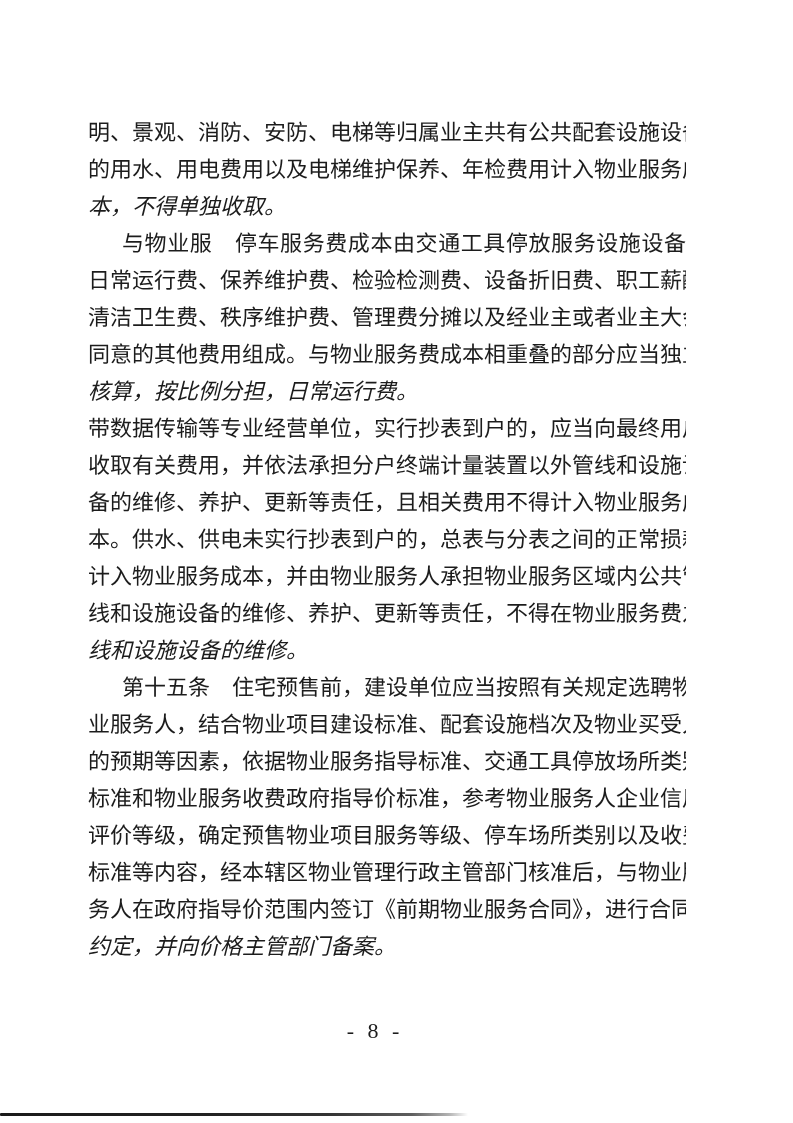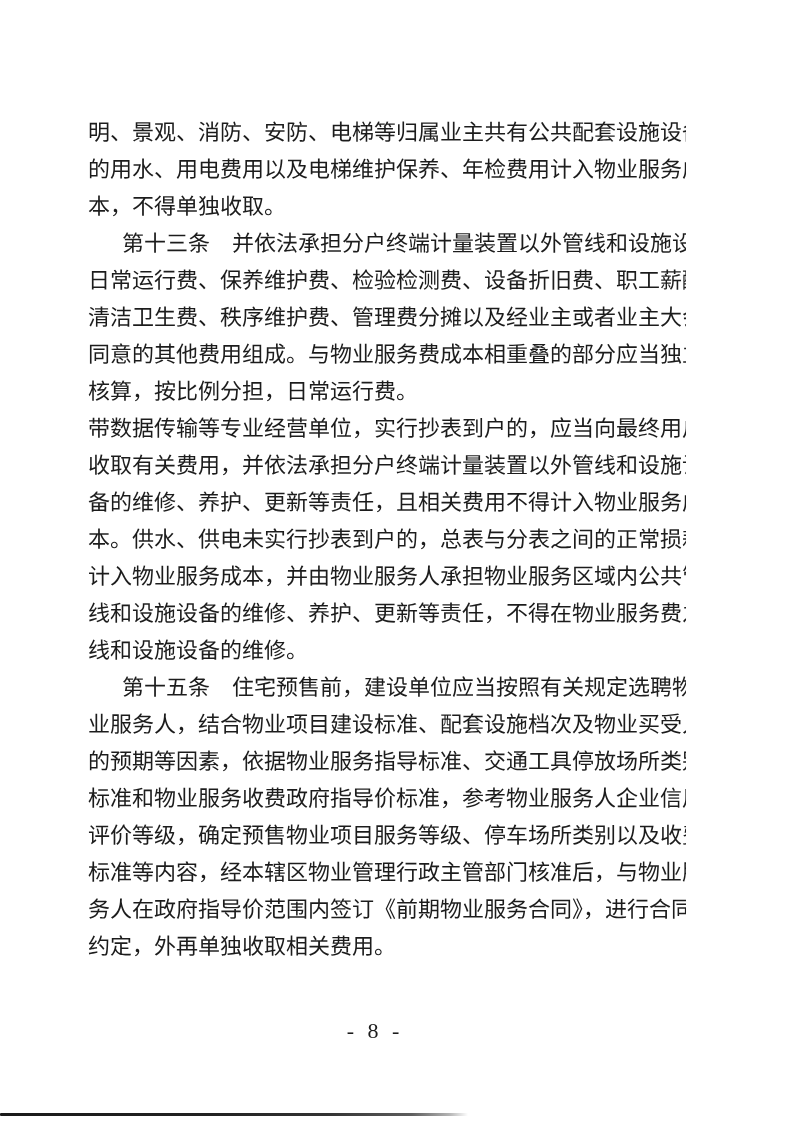--- a/index.html
+++ b/index.html
@@ -44,20 +44,21 @@
 
   
   .text-line.first {
     padding-left: 34px;
   }
 
   
   .text-line.last {
     text-align: right;
     text-align-last: left;
+    font-style: italic;
   }
 
   .page-number {
     position: absolute;
     left: 330px;
     top: 1014px;
     width: 90px;
     height: 34px;
     line-height: 34px;
     text-align: center;
@@ -91,21 +92,21 @@
 
   <main class="text-block">
 
     <section class="para">
       <div class="text-line">明、景观、消防、安防、电梯等归属业主共有公共配套设施设备</div>
       <div class="text-line">的用水、用电费用以及电梯维护保养、年检费用计入物业服务成</div>
       <div class="text-line last">本，不得单独收取。</div>
     </section>
 
     <section class="para">
-      <div class="text-line first">第十三条　并依法承担分户终端计量装置以外管线和设施设</div>
+      <div class="text-line first">与物业服　停车服务费成本由交通工具停放服务设施设备</div>
       <div class="text-line">日常运行费、保养维护费、检验检测费、设备折旧费、职工薪酬、</div>
       <div class="text-line">清洁卫生费、秩序维护费、管理费分摊以及经业主或者业主大会</div>
       <div class="text-line">同意的其他费用组成。与物业服务费成本相重叠的部分应当独立</div>
       <div class="text-line last">核算，按比例分担，日常运行费。</div>
     </section>
 
     <section class="para">
       <div class="text-line">带数据传输等专业经营单位，实行抄表到户的，应当向最终用户</div>
       <div class="text-line">收取有关费用，并依法承担分户终端计量装置以外管线和设施设</div>
       <div class="text-line">备的维修、养护、更新等责任，且相关费用不得计入物业服务成</div>
@@ -116,21 +117,21 @@
     </section>
 
     <section class="para">
       <div class="text-line first">第十五条　住宅预售前，建设单位应当按照有关规定选聘物</div>
       <div class="text-line">业服务人，结合物业项目建设标准、配套设施档次及物业买受人</div>
       <div class="text-line">的预期等因素，依据物业服务指导标准、交通工具停放场所类别</div>
       <div class="text-line">标准和物业服务收费政府指导价标准，参考物业服务人企业信用</div>
       <div class="text-line">评价等级，确定预售物业项目服务等级、停车场所类别以及收费</div>
       <div class="text-line">标准等内容，经本辖区物业管理行政主管部门核准后，与物业服</div>
       <div class="text-line">务人在政府指导价范围内签订《前期物业服务合同》，进行合同</div>
-      <div class="text-line last">约定，外再单独收取相关费用。</div>
+      <div class="text-line last">约定，并向价格主管部门备案。</div>
     </section>
 
   </main>
 
   <div class="page-number">- 8 -</div>
 
   <div class="scan-artifact-line"></div>
 
 </div>
 

